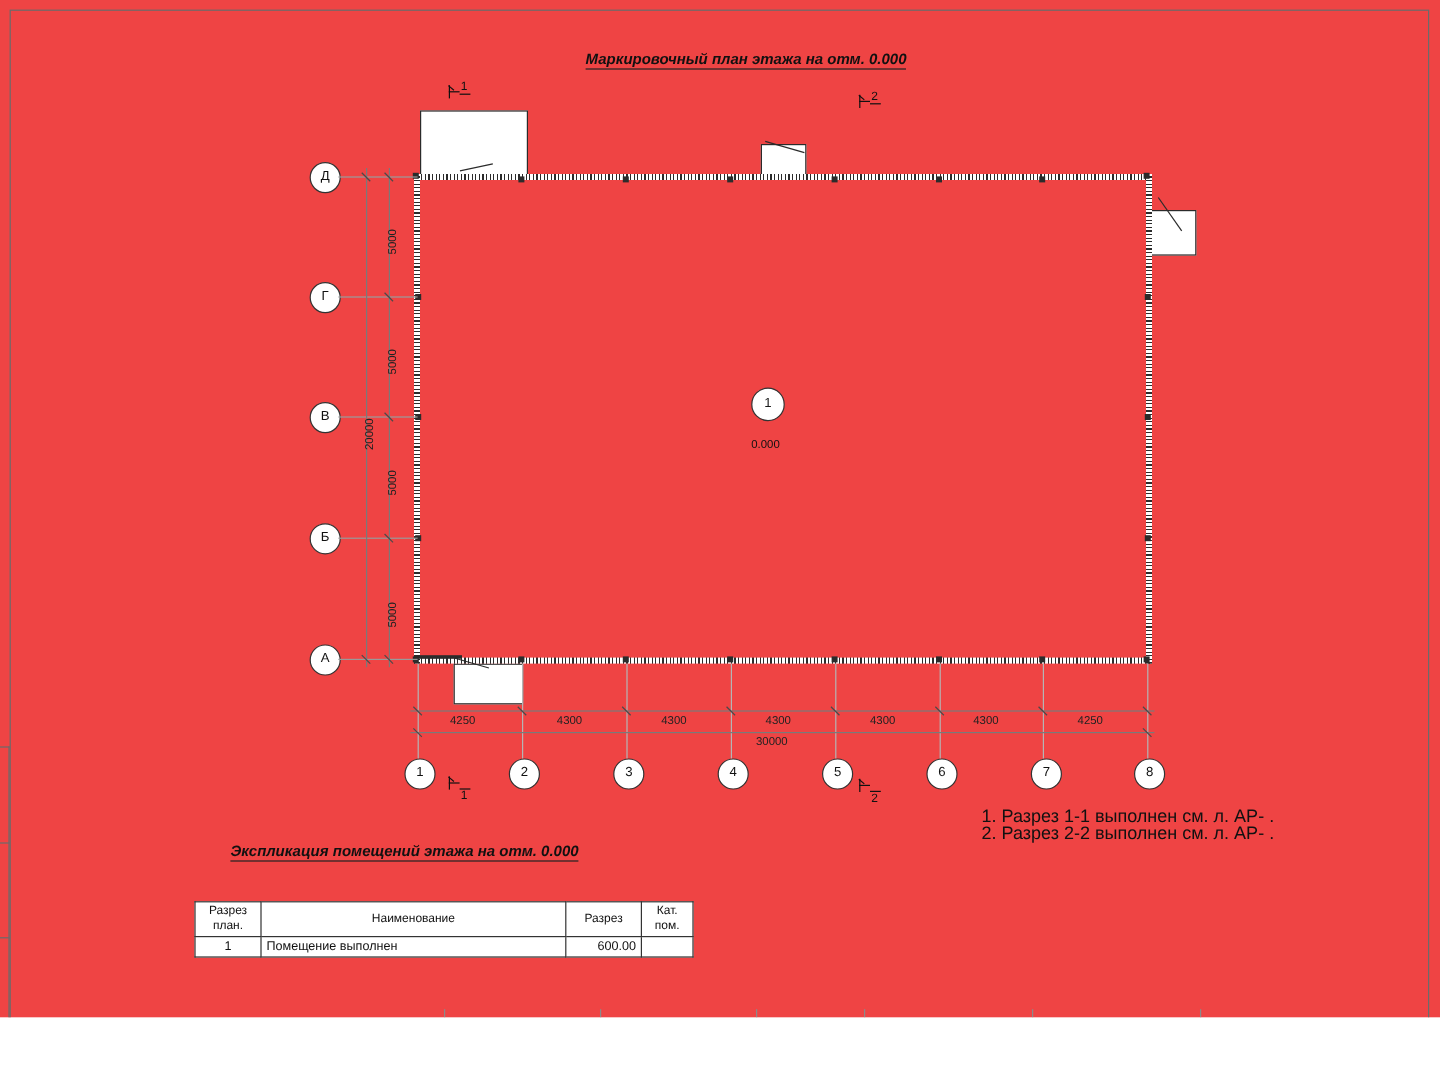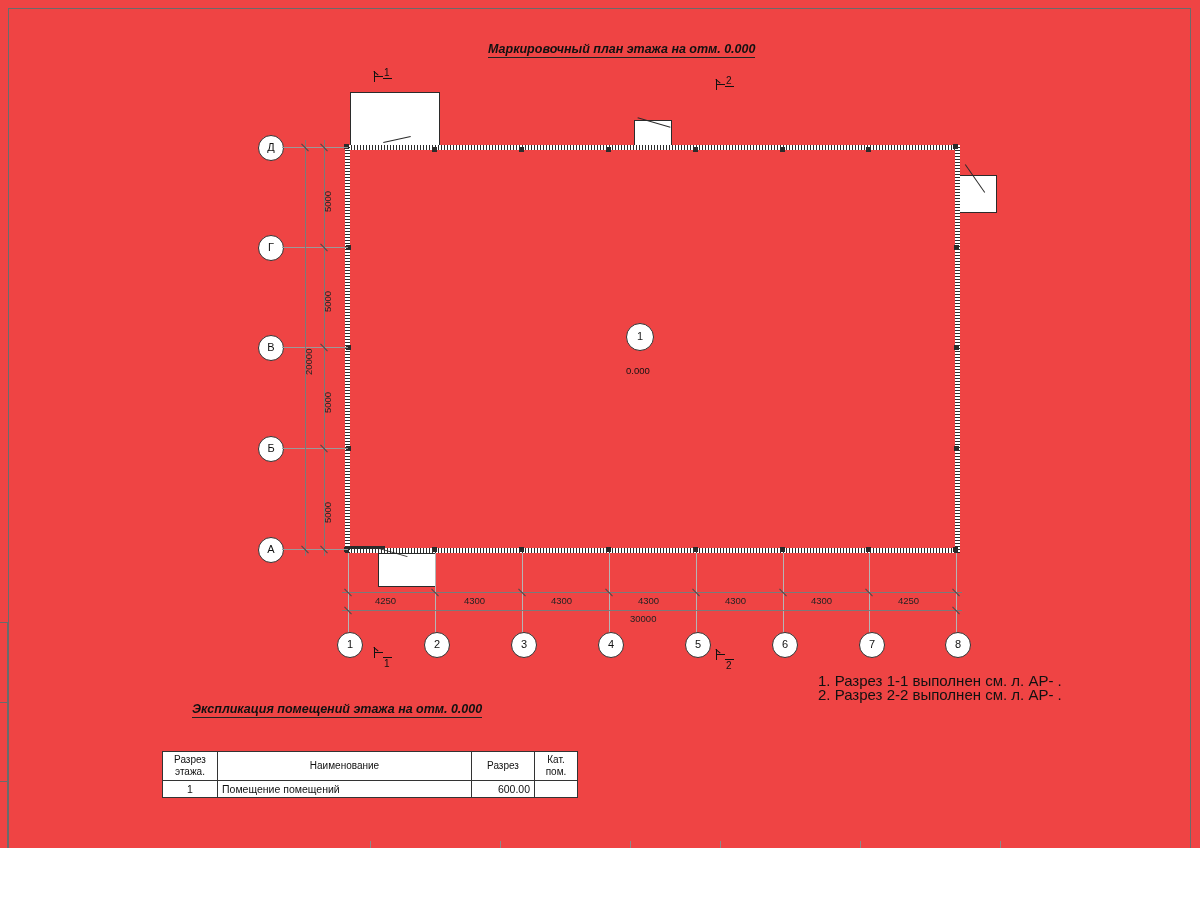--- a/index.html
+++ b/index.html
@@ -417,33 +417,33 @@
     <div>2. Разрез 2-2 выполнен см. л. АР- .</div>
   </div>
 
   <div class="title-underlined" style="left:192px; top:702px;">Экспликация помещений этажа на отм. 0.000</div>
 
   <table class="expl-table" style="left:162px; top:751px;">
     <thead>
       <tr>
         <th class="c-num">
           <span>Разрез</span><br>
-          <span>этажа.</span>
+          <span>план.</span>
         </th>
         <th class="c-name">Наименование</th>
         <th class="c-area">Разрез</th>
         <th class="c-cat">
           <span>Кат.</span><br>
           <span>пом.</span>
         </th>
       </tr>
     </thead>
     <tbody>
       <tr>
         <td class="c-num">1</td>
-        <td class="c-name">Помещение помещений</td>
+        <td class="c-name">Помещение выполнен</td>
         <td class="c-area">600.00</td>
         <td class="c-cat"></td>
       </tr>
     </tbody>
   </table>
 
 </div>
 
 </body></html>

